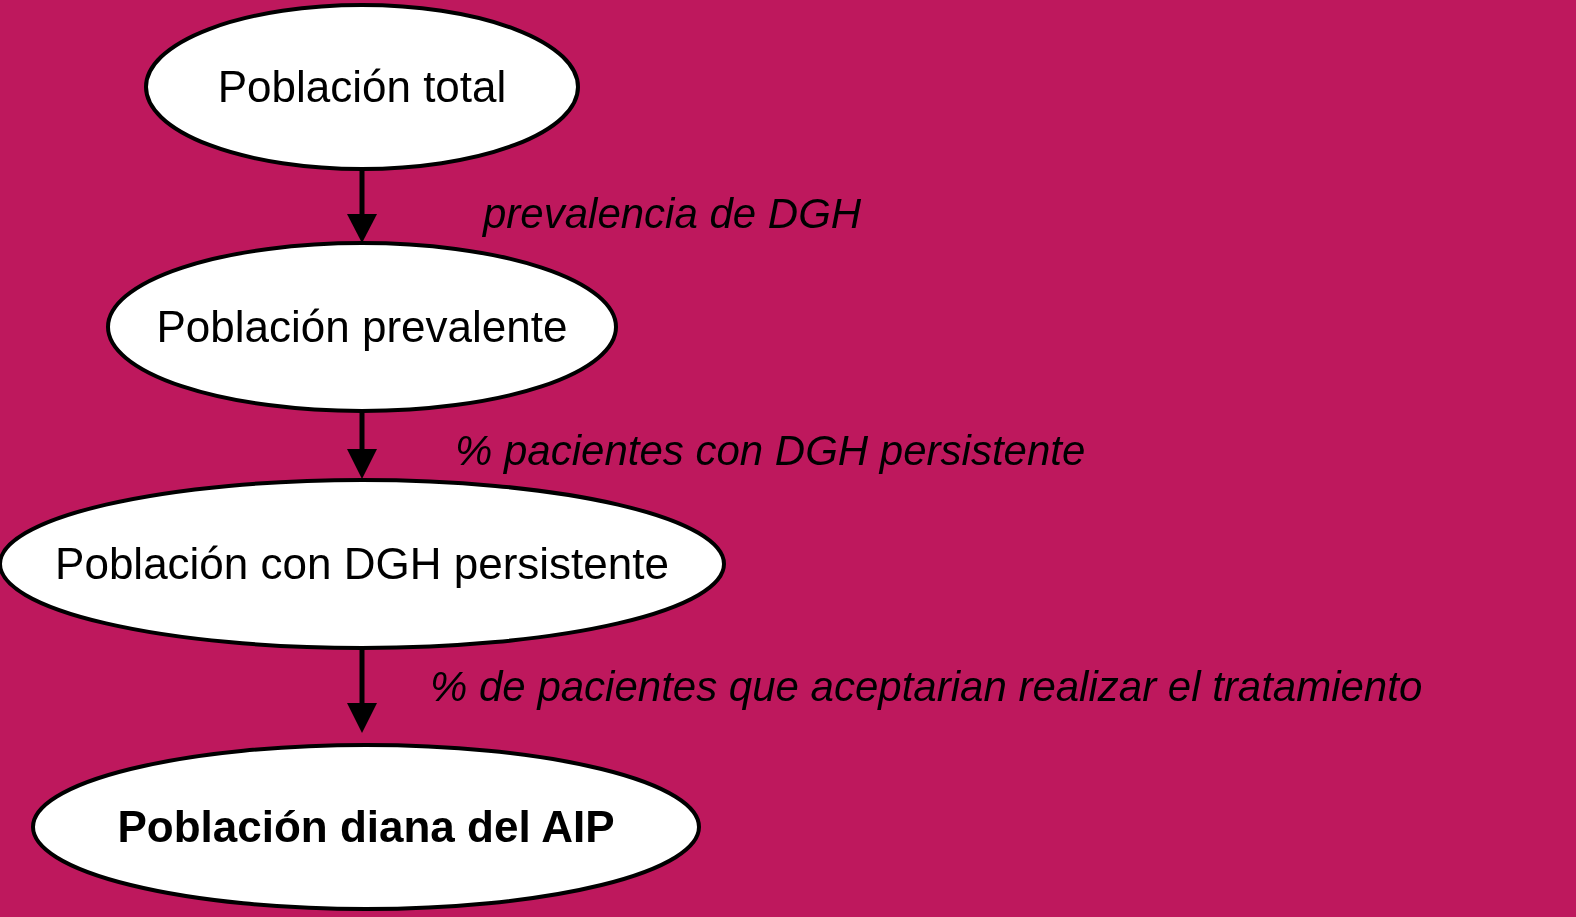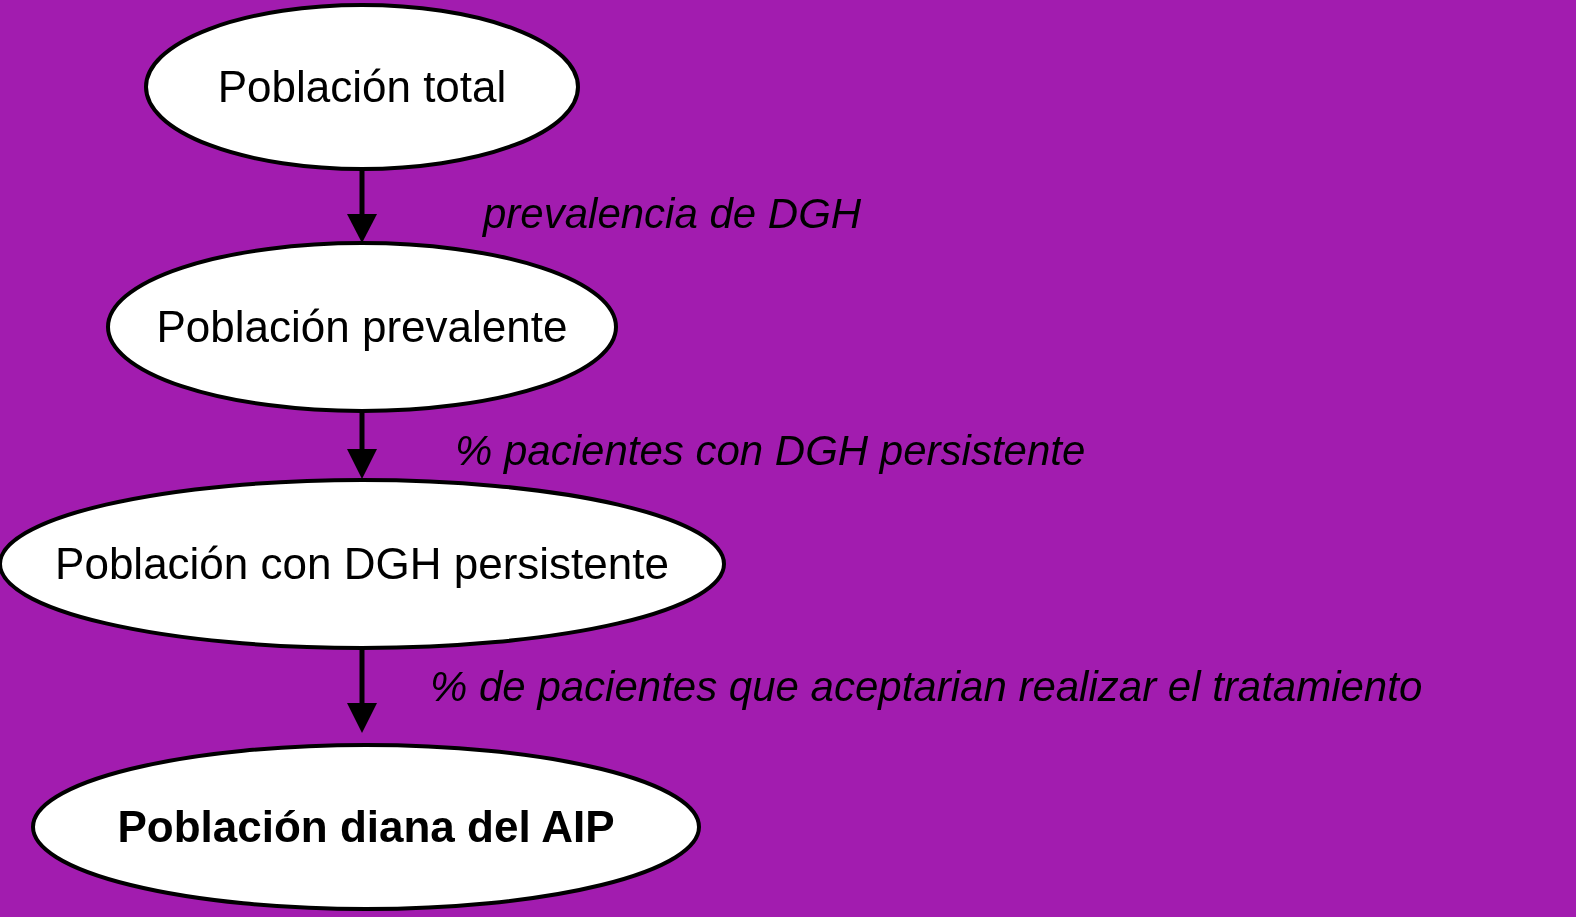--- a/index.html
+++ b/index.html
@@ -7,21 +7,21 @@
     padding: 0;
     background: #ffffff;
   }
   body {
     font-family: "Liberation Sans", sans-serif;
   }
   #canvas {
     position: relative;
     width: 1576px;
     height: 917px;
-    background: #a21caf;
+    background: #be185d;
     overflow: hidden;
     text-align: right;
   }
   #flow-svg {
     position: absolute;
     top: 0;
     left: 0;
     width: 1576px;
     height: 917px;
     display: block;

